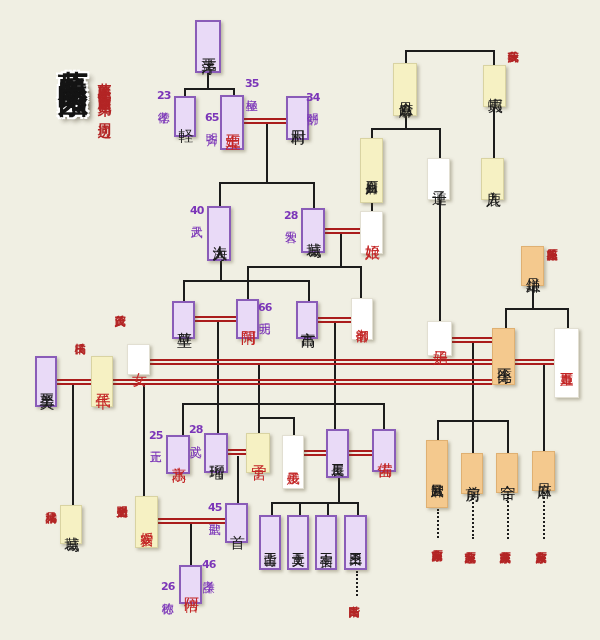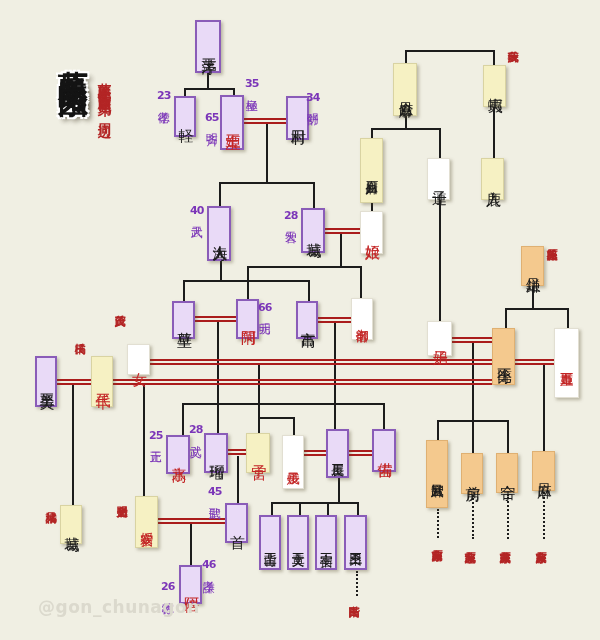--- a/index.html
+++ b/index.html
@@ -48,21 +48,20 @@
   .watermark{position:absolute;left:38px;top:597px;z-index:5;
              font-family:"DejaVu Sans",sans-serif;font-size:17px;font-weight:bold;
              color:#dbd9cd;letter-spacing:.5px}
 </style>
 </head>
 <body>
 
 <div id="canvas">
   <div class="title">藤原氏略系図</div>
   <div class="subtitle">藤原不比等・藤原四兄弟 周辺</div>
-  <div class="watermark">@gon_chunagon</div>
 <div class="vl" style="left: 207px; top: 73px; height: 15px;"></div>
     <div class="vl" style="left: 184px; top: 88px; height: 8px;"></div>
     <div class="vl" style="left: 233px; top: 88px; height: 7px;"></div>
     <div class="vl" style="left: 266px; top: 124px; height: 58px;"></div>
     <div class="vl" style="left: 219px; top: 182px; height: 24px;"></div>
     <div class="vl" style="left: 313px; top: 182px; height: 26px;"></div>
     <div class="vl" style="left: 405px; top: 50px; height: 13px;"></div>
     <div class="vl" style="left: 493px; top: 50px; height: 15px;"></div>
     <div class="vl" style="left: 405px; top: 116px; height: 12px;"></div>
     <div class="vl" style="left: 371px; top: 128px; height: 10px;"></div>
@@ -196,21 +195,21 @@
       <span class="era-kanji">元明</span>
     </div>
     <div class="era" style="left: 149px; top: 430px;">
       <span class="era-num">25</span>
       <span class="era-kanji">元正</span>
     </div>
     <div class="era" style="left: 189px; top: 424px;">
       <span class="era-num">28</span>
       <span class="era-kanji">文武</span>
     </div>
-    <div class="era" style="left: 208px; top: 486px;">
+    <div class="era" style="left: 208px; top: 502px;">
       <span class="era-num">45</span>
       <span class="era-kanji">聖武</span>
     </div>
     <div class="era" style="left: 202px; top: 559px;">
       <span class="era-num">46</span>
       <span class="era-kanji">孝謙</span>
     </div>
     <div class="era" style="left: 161px; top: 581px;">
       <span class="era-num">26</span>
       <span class="era-kanji">称徳</span>

